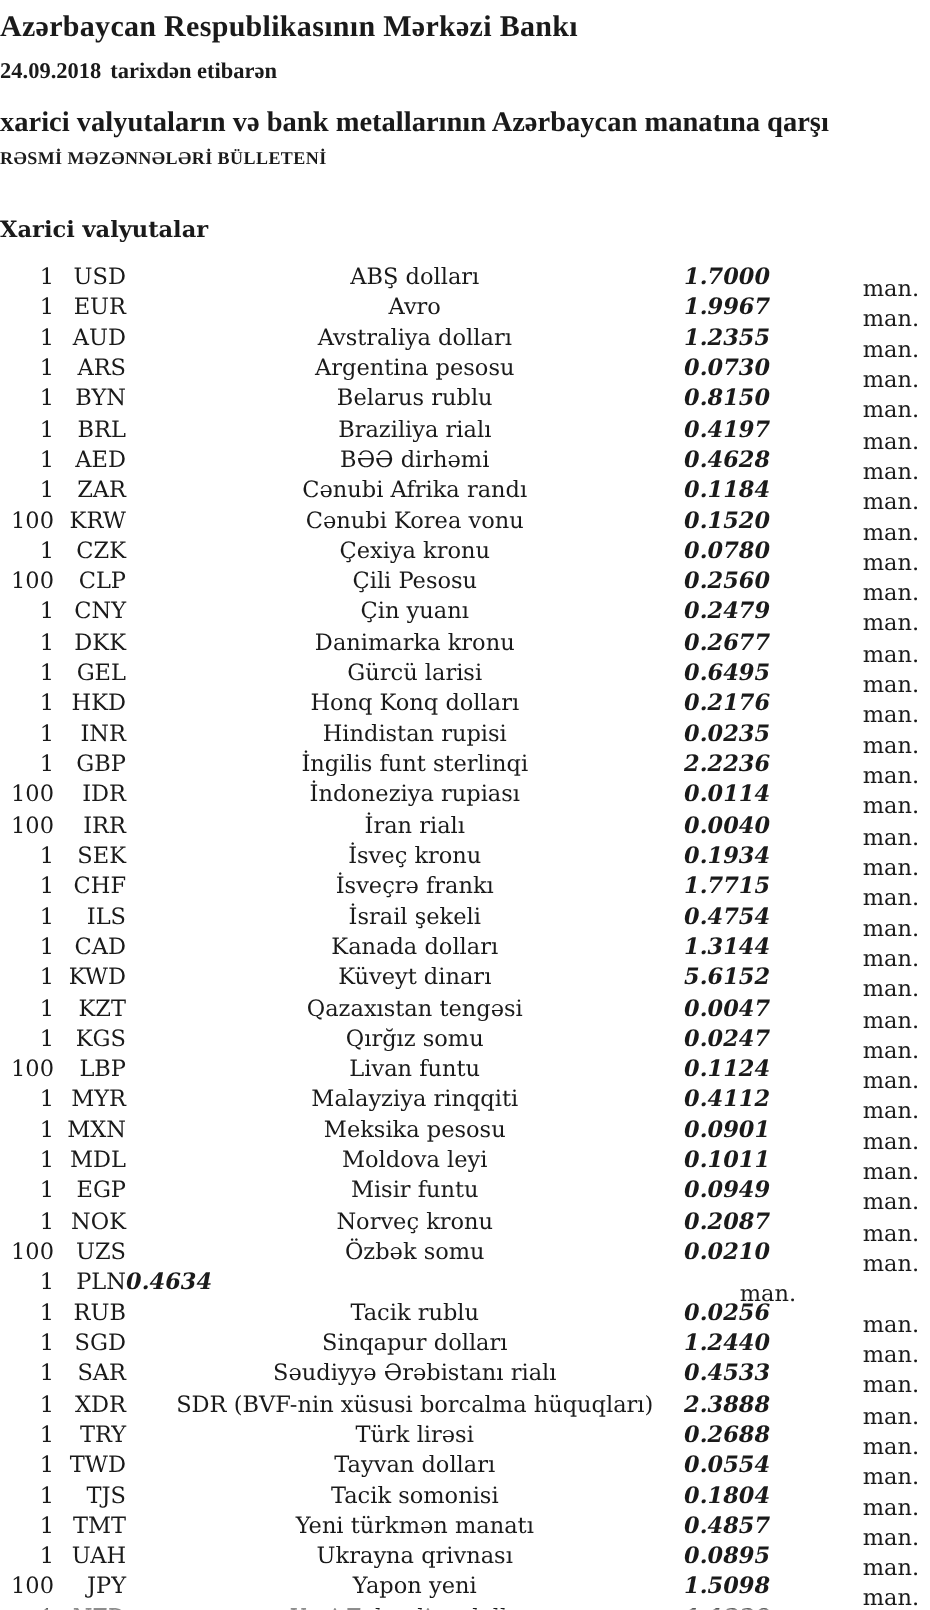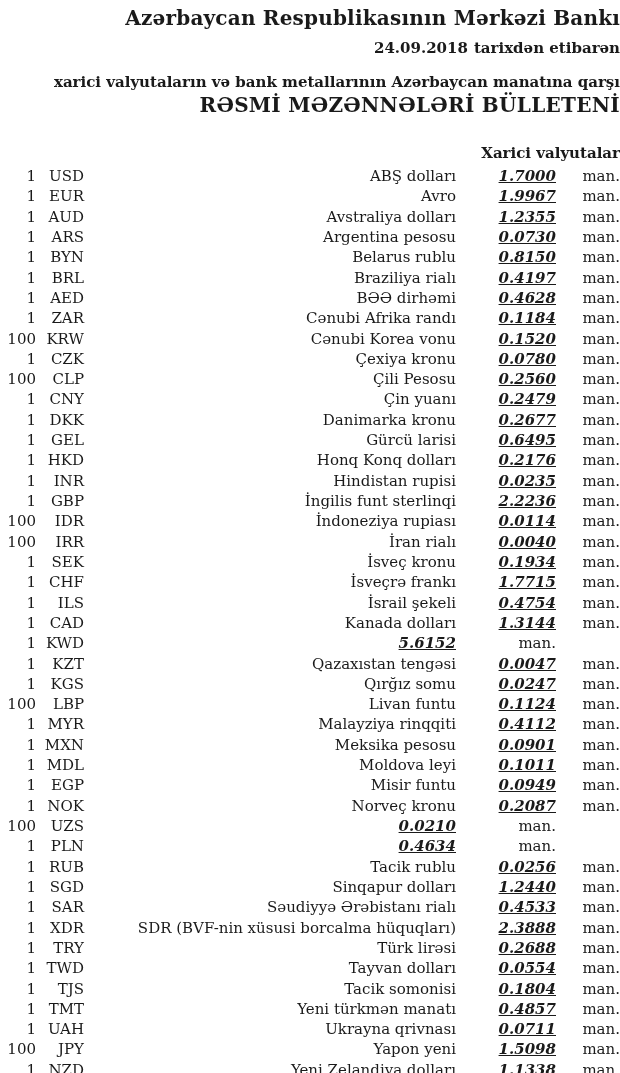--- a/index.html
+++ b/index.html
@@ -7,70 +7,70 @@
     width: 620px;
     background: #ffffff;
     color: #1a1a1a;
     font-family: "DejaVu Serif", "Liberation Serif", serif;
   }
   body {
     height: 1073px;
     overflow: hidden;
     padding-top: 6px;
   }
-  .header { text-align: right; }
+  .header { text-align: left; font-family: Liberation Serif, serif; }
   .bank-name {
     font-size: 20px;
     font-weight: bold;
     line-height: 24px;
     margin-bottom: 9px;
     letter-spacing: 0.2px;
   }
   .date-line {
     font-size: 15px;
     font-weight: bold;
     line-height: 18px;
     margin-bottom: 16px;
   }
   .date-line .date-suffix { margin-left: 6px; }
   .subtitle {
-    font-size: 15px;
+    font-size: 19px;
     font-weight: bold;
     line-height: 18px;
     margin-bottom: 4px;
   }
   .bulletin-title {
-    font-size: 20px;
+    font-size: 12px;
     font-weight: bold;
     line-height: 20px;
     letter-spacing: 0.3px;
   }
   .section-title {
-    text-align: right;
+    text-align: left;
     font-size: 15px;
     font-weight: bold;
     line-height: 18px;
     margin-top: 29px;
   }
   .rates-table {
     margin-top: 4px;
   }
   .row {
     display: grid;
     grid-template-columns: 36px 48px 1fr 100px 64px;
     height: 20.32px;
     align-items: center;
     font-size: 15px;
     line-height: 20.32px;
   }
   .qty   { text-align: right; }
   .code  { text-align: right; }
-  .name  { text-align: right; padding-left: 13px; white-space: nowrap; overflow: hidden; }
-  .rate  { text-align: right; font-weight: bold; font-style: italic; text-decoration: underline; }
-  .unit  { text-align: right; padding-left: 12px; }
+  .name  { text-align: center; padding-left: 13px; white-space: nowrap; overflow: hidden; }
+  .rate  { font-weight: bold; font-style: italic; }
+  .unit  { text-align: center; padding-left: 12px; margin-top: 16px; }
 </style>
 </head>
 <body>
 
 <div class="header">
   <div class="bank-name">Azərbaycan Respublikasının Mərkəzi Bankı</div>
   <div class="date-line">
     <span>24.09.2018</span><span class="date-suffix">tarixdən etibarən</span>
   </div>
   <div class="subtitle">xarici valyutaların və bank metallarının Azərbaycan manatına qarşı</div>
@@ -260,20 +260,21 @@
     <span class="qty">1</span>
     <span class="code">CAD</span>
     <span class="name">Kanada dolları</span>
     <span class="rate">1.3144</span>
     <span class="unit">man.</span>
   </div>
 
   <div class="row">
     <span class="qty">1</span>
     <span class="code">KWD</span>
+    <span class="name">Küveyt dinarı</span>
     <span class="rate">5.6152</span>
     <span class="unit">man.</span>
   </div>
 
   <div class="row">
     <span class="qty">1</span>
     <span class="code">KZT</span>
     <span class="name">Qazaxıstan tengəsi</span>
     <span class="rate">0.0047</span>
     <span class="unit">man.</span>
@@ -331,20 +332,21 @@
     <span class="qty">1</span>
     <span class="code">NOK</span>
     <span class="name">Norveç kronu</span>
     <span class="rate">0.2087</span>
     <span class="unit">man.</span>
   </div>
 
   <div class="row">
     <span class="qty">100</span>
     <span class="code">UZS</span>
+    <span class="name">Özbək somu</span>
     <span class="rate">0.0210</span>
     <span class="unit">man.</span>
   </div>
 
   <div class="row">
     <span class="qty">1</span>
     <span class="code">PLN</span>
     <span class="rate">0.4634</span>
     <span class="unit">man.</span>
   </div>
@@ -410,21 +412,21 @@
     <span class="code">TMT</span>
     <span class="name">Yeni türkmən manatı</span>
     <span class="rate">0.4857</span>
     <span class="unit">man.</span>
   </div>
 
   <div class="row">
     <span class="qty">1</span>
     <span class="code">UAH</span>
     <span class="name">Ukrayna qrivnası</span>
-    <span class="rate">0.0711</span>
+    <span class="rate">0.0895</span>
     <span class="unit">man.</span>
   </div>
 
   <div class="row">
     <span class="qty">100</span>
     <span class="code">JPY</span>
     <span class="name">Yapon yeni</span>
     <span class="rate">1.5098</span>
     <span class="unit">man.</span>
   </div>

